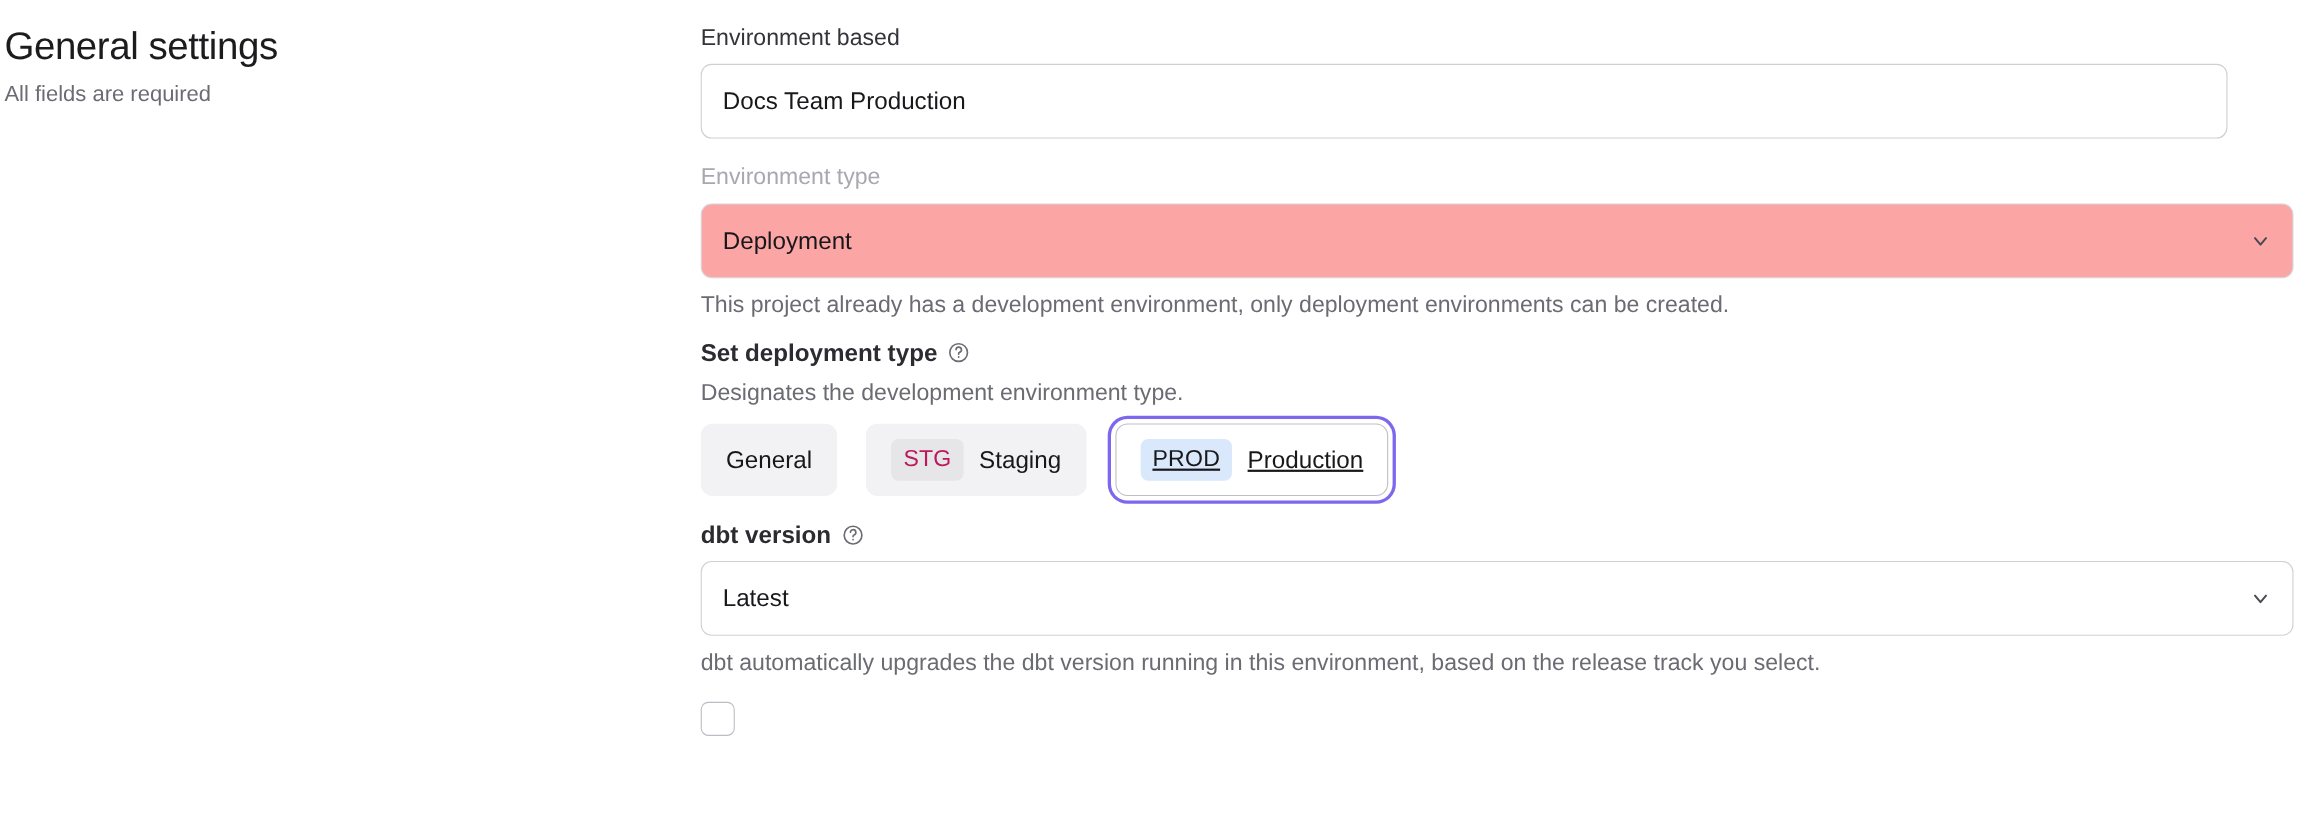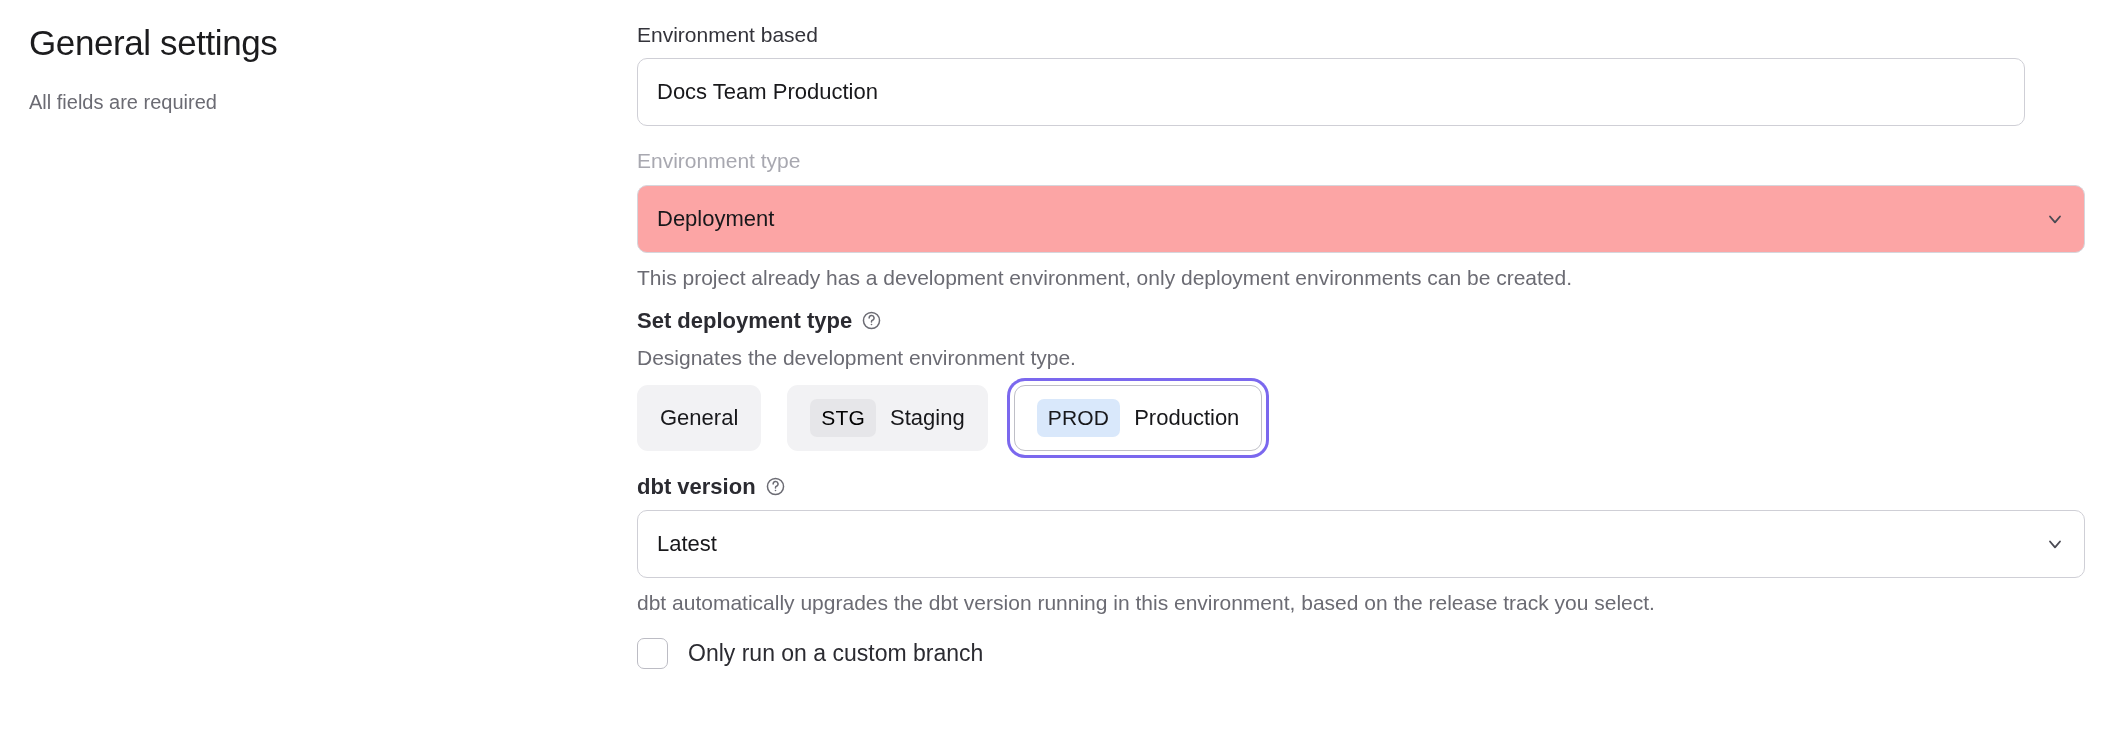--- a/index.html
+++ b/index.html
@@ -16,35 +16,35 @@
     position: relative;
     width: 2110px;
     height: 742px;
     background: #ffffff;
     overflow: hidden;
   }
 
   
   .left-col {
     position: absolute;
-    left: 29px;
+    left: 4px;
     top: 22px;
     width: 560px;
   }
 
   .page-title {
     font-size: 35px;
     font-weight: 400;
     color: #1c1c1e;
     letter-spacing: -0.4px;
     line-height: 1.2;
   }
 
   .page-subtitle {
-    margin-top: 25px;
+    margin-top: 9px;
     font-size: 20px;
     font-weight: 400;
     color: #6b6b73;
     line-height: 1.3;
   }
 
   
   .form-col {
     position: absolute;
     left: 637px;
@@ -166,28 +166,29 @@
     display: inline-flex;
     align-items: center;
     justify-content: center;
     height: 38px;
     padding: 0 11px;
     border-radius: 7px;
     font-size: 21px;
     font-weight: 400;
     letter-spacing: 0.2px;
   }
-  .tag-stg { background: #e6e6e9; color: #000000; }
+  .tag-stg { background: #e6e6e9; color: #be185d; }
   .tag-prod { background: #d9e8fb; color: #18181b; }
 
   
   .dep-btn.selected {
     background: #ffffff;
     border: 1px solid #bfbfc7;
     box-shadow: 0 0 0 4px #ffffff, 0 0 0 7px #7b68ee;
+    text-decoration: underline;
   }
 
   
   .check-row {
     display: flex;
     align-items: center;
     gap: 20px;
     margin-top: 22px;
   }
 
@@ -297,17 +298,16 @@
             <polyline points="6 9 12 16 18 9"></polyline>
           </svg>
         </span>
       </div>
 
       <div class="help-text">dbt automatically upgrades the dbt version running in this environment, based on the release track you select.</div>
     </div>
 
     <div class="check-row">
       <span class="checkbox"></span>
-      <span class="check-label">Only run on a custom branch</span>
     </div>
 
   </div>
 </div>
 
 </body></html>

